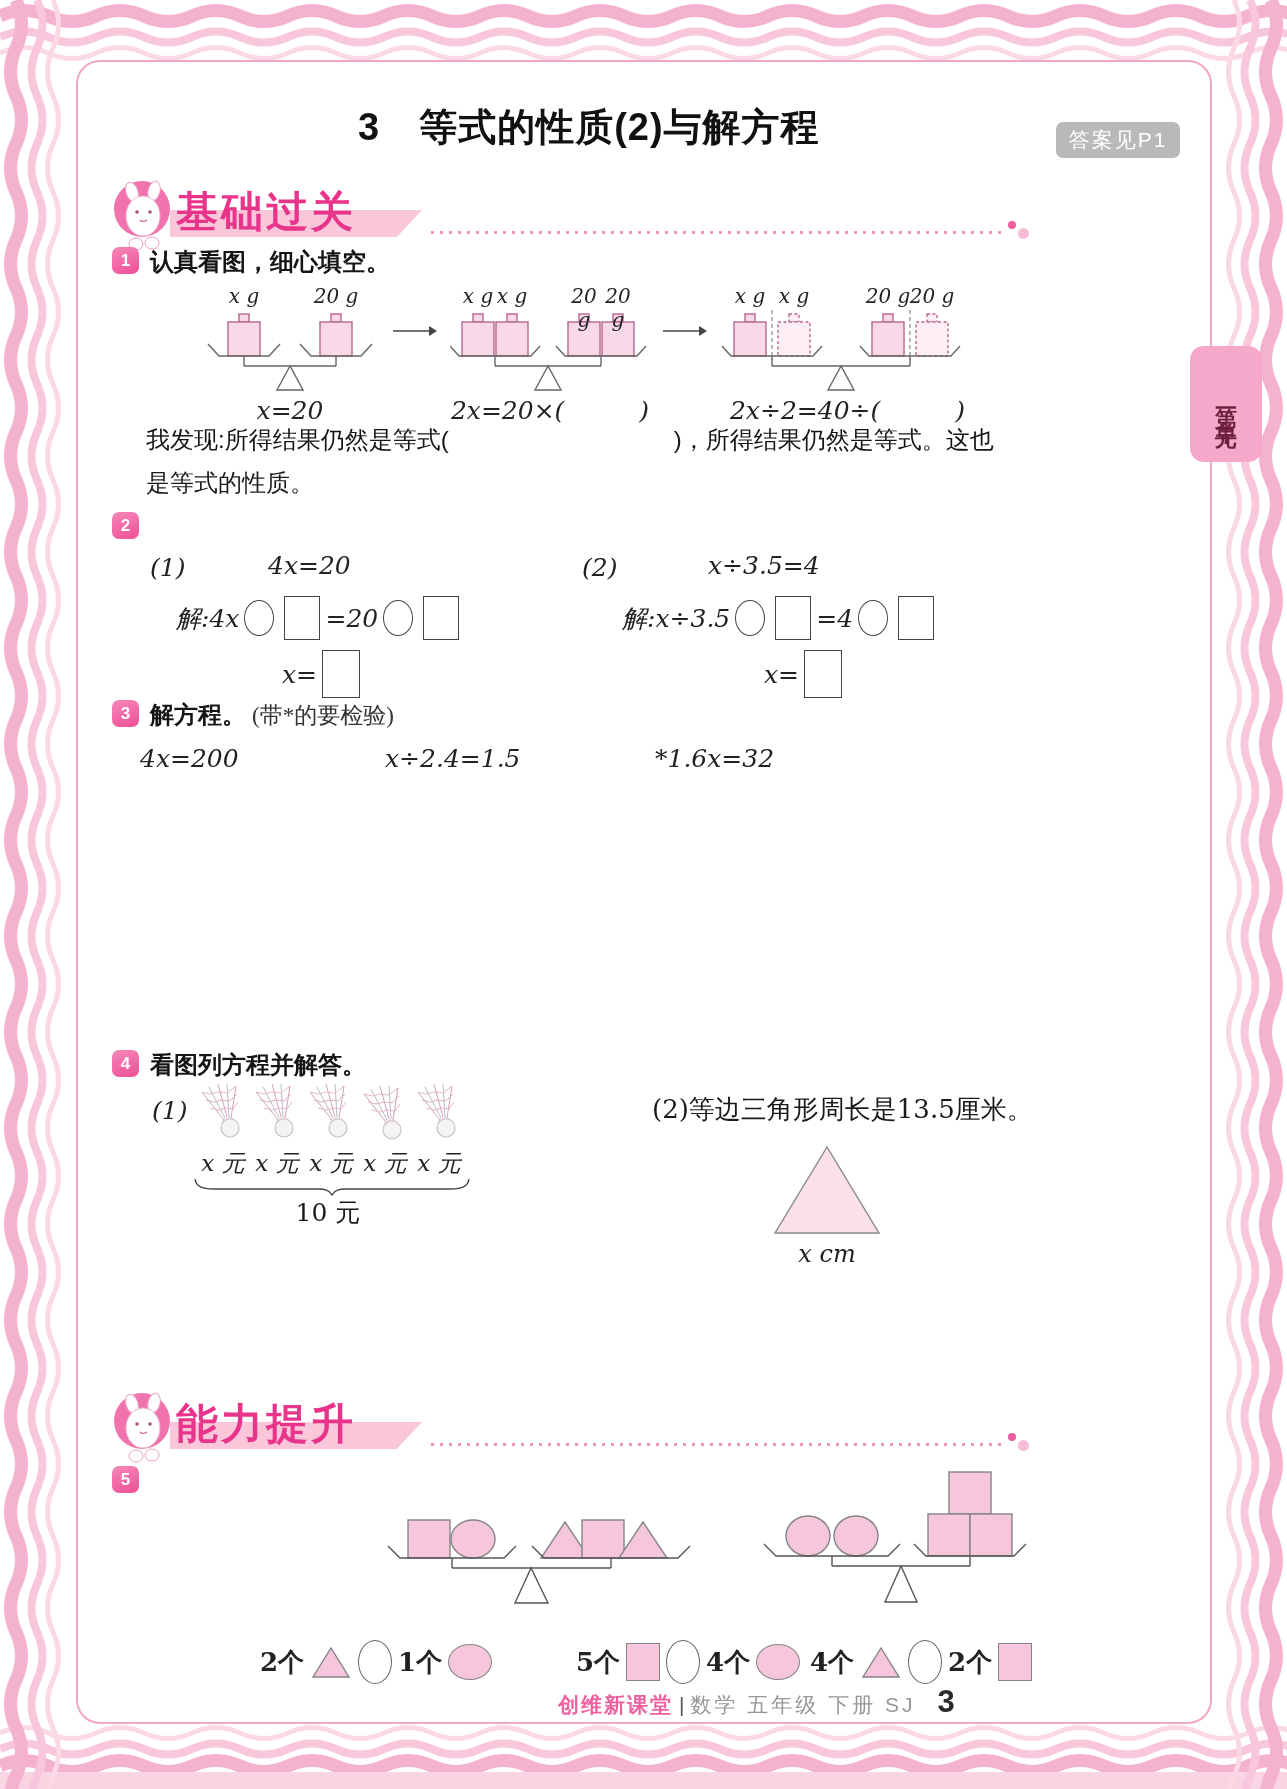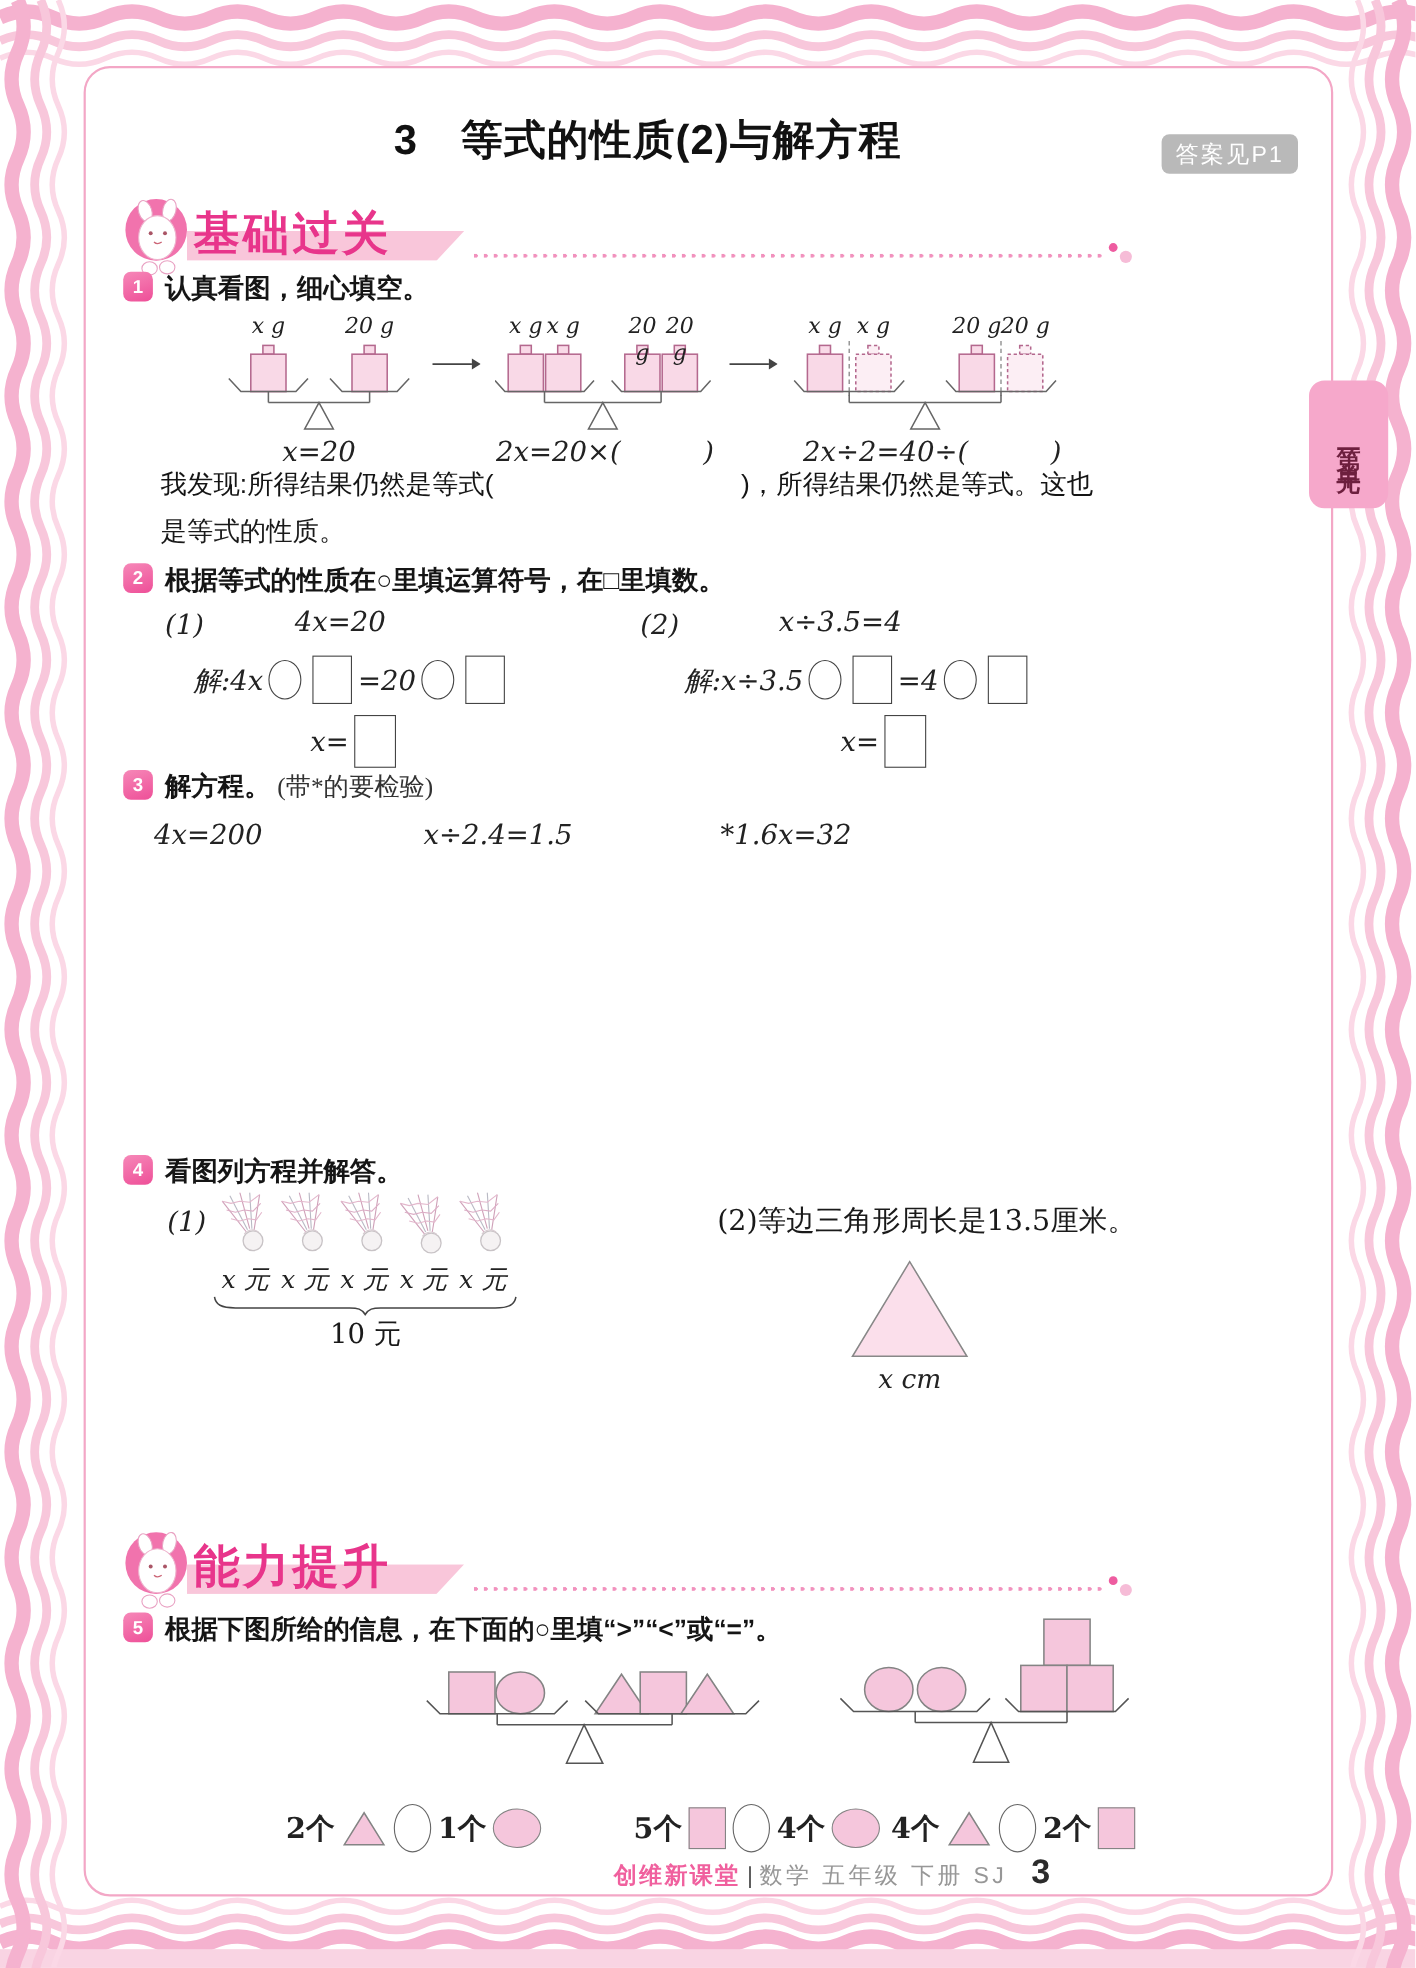--- a/index.html
+++ b/index.html
@@ -225,21 +225,20 @@
       <div class="beq math">2x÷2=40÷(   )</div>
     </div>
   </div>
 
   <div class="abs ptext" style="left:146px;top:424px;font-weight:normal;font-size:24px">
     <span>我发现:所得结果仍然是等式(</span><span class="gapspan"></span><span>)，所得结果仍然是等式。这也</span>
   </div>
   <div class="abs" style="left:146px;top:467px;font-size:24px">是等式的性质。</div>
 
   <div class="abs pbadge" style="left:112px;top:512px">2</div>
-  <div class="abs ptext" style="left:150px;top:511px">根据等式的性质在○里填运算符号，在□里填数。</div>
 
   <div class="abs math" style="left:150px;top:553px">(1)</div>
   <div class="abs math" style="left:268px;top:551px">4x=20</div>
   <div class="abs math" style="left:582px;top:553px">(2)</div>
   <div class="abs math" style="left:708px;top:551px">x÷3.5=4</div>
 
   <div class="abs slotline" style="left:176px;top:596px">
     <span class="math">解:4x</span>
     <span class="slot-c"></span>
     <span class="slot-s"></span>
@@ -286,39 +285,38 @@
   <div class="abs" style="left:196px;top:1148px;width:272px;display:flex">
     <span class="math" style="width:54px;text-align:center;font-size:23px">x 元</span>
     <span class="math" style="width:54px;text-align:center;font-size:23px">x 元</span>
     <span class="math" style="width:54px;text-align:center;font-size:23px">x 元</span>
     <span class="math" style="width:54px;text-align:center;font-size:23px">x 元</span>
     <span class="math" style="width:54px;text-align:center;font-size:23px">x 元</span>
   </div>
   <svg class="abs" style="left:192px;top:1176px" width="280" height="22" viewBox="0 0 280 22">
     <path d="M3,3 C4,10 9,13 22,13 L126,13 C133,13 137,14 140,19 C143,14 147,13 154,13 L258,13 C271,13 276,10 277,3" fill="none" stroke="#444" stroke-width="1.4"></path>
   </svg>
-  <div class="abs" style="left:300px;top:1196px;width:80px;text-align:left;font-family:'DejaVu Serif','Liberation Serif',serif;font-size:25px">10 元</div>
+  <div class="abs" style="left:288px;top:1196px;width:80px;text-align:center;font-family:'DejaVu Serif','Liberation Serif',serif;font-size:25px">10 元</div>
 
   <div class="abs" style="left:652px;top:1092px;font-family:'DejaVu Serif','Liberation Serif',serif;font-size:26px">(2)等边三角形周长是13.5厘米。</div>
   <svg class="abs" style="left:772px;top:1144px" width="110" height="92" viewBox="0 0 110 92">
     <polygon points="55,3 3,89 107,89" fill="#fbdfeb" stroke="#888" stroke-width="1.4"></polygon>
   </svg>
   <div class="abs math" style="left:772px;top:1240px;width:110px;text-align:center;font-size:24px">x cm</div>
 
   <svg class="abs" style="left:112px;top:1390px" width="60" height="76">
       <use href="#masc"></use>
     </svg>
   <div class="abs sec-banner" style="left:170px;top:1422px"></div>
   <div class="abs sec-title" style="left:176px;top:1396px">能力提升</div>
   <div class="abs dotline" style="left:430px;top:1442px;width:574px"></div>
   <div class="abs enddot" style="left:1008px;top:1433px;width:8px;height:8px;background:#ee5ca0"></div>
   <div class="abs enddot" style="left:1018px;top:1440px;width:11px;height:11px;background:#f6bcd7"></div>
 
   <div class="abs pbadge" style="left:112px;top:1466px">5</div>
-  <div class="abs ptext" style="left:150px;top:1465px">根据下图所给的信息，在下面的○里填“&gt;”“&lt;”或“=”。</div>
 
   <svg class="abs" style="left:378px;top:1506px" width="320" height="100" viewBox="0 0 320 100">
     <g fill="#f5c6dc" stroke="#848484" stroke-width="1.4">
       <rect x="30" y="14" width="42" height="38"></rect>
       <ellipse cx="95" cy="33" rx="22" ry="19"></ellipse>
       <polygon points="163,52 211,52 187,16"></polygon>
       <rect x="204" y="14" width="42" height="38"></rect>
       <polygon points="241,52 289,52 265,16"></polygon>
     </g>
     <g stroke="#555" stroke-width="1.4" fill="none">

